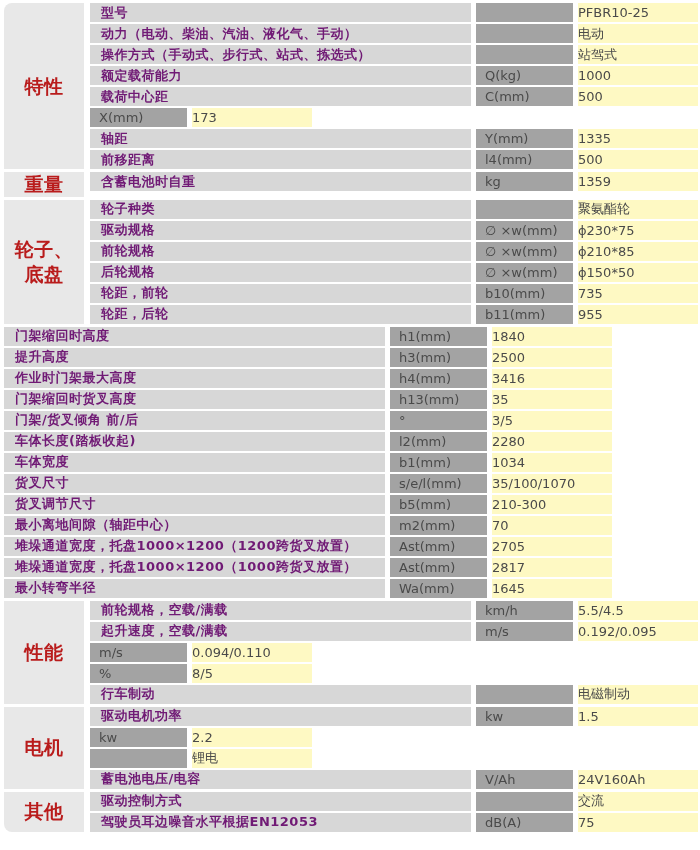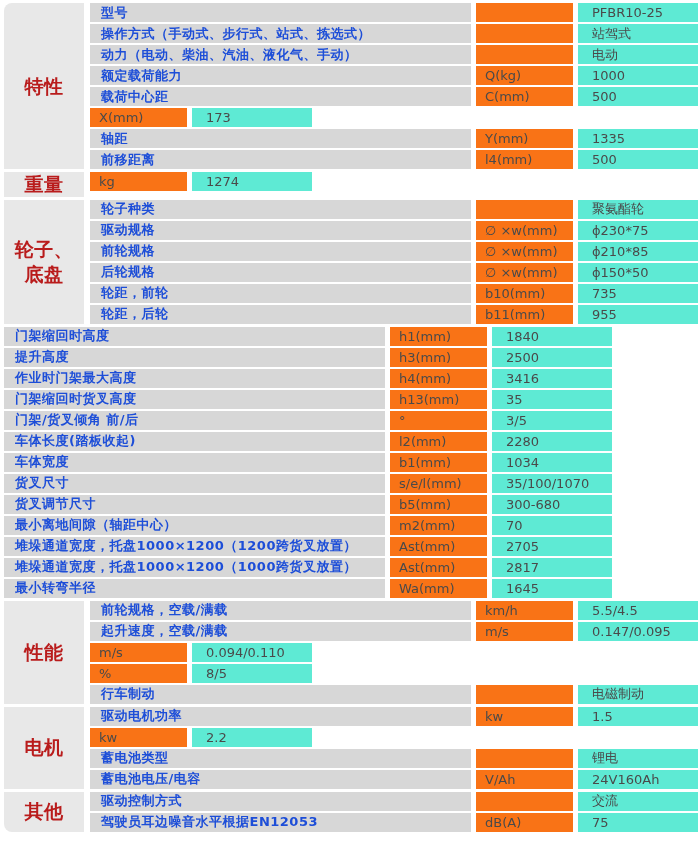--- a/index.html
+++ b/index.html
@@ -19,51 +19,51 @@
     font-weight:bold;font-size:19px;color:#b91c1c;line-height:1.3;
     padding:0 4px;letter-spacing:0.5px;
   }
   .group:first-child .cat{border-top-left-radius:8px;}
   .group:last-child .cat{border-bottom-left-radius:8px;}
   .rows{display:flex;flex-direction:column;gap:2px;flex:1;}
   .row{display:flex;gap:5px;height:19px;}
   .cell{display:flex;align-items:center;font-size:13px;color:#4a4a4a;overflow:hidden;white-space:nowrap;}
   .cell.name{
     width:381px;background:#d7d7d7;padding-left:11px;
-    font-weight:bold;color:#1d4ed8;letter-spacing:0.5px;
-  }
-  .cell.unit{width:97px;background:#f97316;padding-left:9px;}
-  .cell.value{width:120px;background:#5eead4;padding-left:14px;}
+    font-weight:bold;color:#701a75;letter-spacing:0.5px;
+  }
+  .cell.unit{width:97px;background:#a3a3a3;padding-left:9px;}
+  .cell.value{width:120px;background:#fef9c3;padding-left:0;}
   .footnote{
     margin:9px 0 0 4px;font-size:13px;font-weight:bold;
     color:#3d3d3d;letter-spacing:0.5px;
   }
 </style>
 </head>
 <body>
 
 <div class="wrap">
   <div class="spec-table">
       <div class="group">
         <div class="cat">特性</div>
         <div class="rows">
           <div class="row">
             <div class="cell name">型号</div>
             <div class="cell unit"></div>
             <div class="cell value">PFBR10-25</div>
           </div>
           <div class="row">
+            <div class="cell name">动力（电动、柴油、汽油、液化气、手动）</div>
+            <div class="cell unit"></div>
+            <div class="cell value">电动</div>
+          </div>
+          <div class="row">
             <div class="cell name">操作方式（手动式、步行式、站式、拣选式）</div>
             <div class="cell unit"></div>
             <div class="cell value">站驾式</div>
-          </div>
-          <div class="row">
-            <div class="cell name">动力（电动、柴油、汽油、液化气、手动）</div>
-            <div class="cell unit"></div>
-            <div class="cell value">电动</div>
           </div>
           <div class="row">
             <div class="cell name">额定载荷能力</div>
             <div class="cell unit">Q(kg)</div>
             <div class="cell value">1000</div>
           </div>
           <div class="row">
             <div class="cell name">载荷中心距</div>
             <div class="cell unit">C(mm)</div>
             <div class="cell value">500</div>
@@ -81,22 +81,23 @@
             <div class="cell name">前移距离</div>
             <div class="cell unit">l4(mm)</div>
             <div class="cell value">500</div>
           </div>
         </div>
       </div>
       <div class="group">
         <div class="cat">重量</div>
         <div class="rows">
           <div class="row">
+            <div class="cell name">含蓄电池时自重</div>
             <div class="cell unit">kg</div>
-            <div class="cell value">1274</div>
+            <div class="cell value">1359</div>
           </div>
         </div>
       </div>
       <div class="group">
         <div class="cat">轮子、底盘</div>
         <div class="rows">
           <div class="row">
             <div class="cell name">轮子种类</div>
             <div class="cell unit"></div>
             <div class="cell value">聚氨酯轮</div>
@@ -166,21 +167,21 @@
             <div class="cell value">1034</div>
           </div>
           <div class="row">
             <div class="cell name">货叉尺寸</div>
             <div class="cell unit">s/e/l(mm)</div>
             <div class="cell value">35/100/1070</div>
           </div>
           <div class="row">
             <div class="cell name">货叉调节尺寸</div>
             <div class="cell unit">b5(mm)</div>
-            <div class="cell value">300-680</div>
+            <div class="cell value">210-300</div>
           </div>
           <div class="row">
             <div class="cell name">最小离地间隙（轴距中心）</div>
             <div class="cell unit">m2(mm)</div>
             <div class="cell value">70</div>
           </div>
           <div class="row">
             <div class="cell name">堆垛通道宽度，托盘1000×1200（1200跨货叉放置）</div>
             <div class="cell unit">Ast(mm)</div>
             <div class="cell value">2705</div>
@@ -201,21 +202,21 @@
         <div class="cat">性能</div>
         <div class="rows">
           <div class="row">
             <div class="cell name">前轮规格，空载/满载</div>
             <div class="cell unit">km/h</div>
             <div class="cell value">5.5/4.5</div>
           </div>
           <div class="row">
             <div class="cell name">起升速度，空载/满载</div>
             <div class="cell unit">m/s</div>
-            <div class="cell value">0.147/0.095</div>
+            <div class="cell value">0.192/0.095</div>
           </div>
           <div class="row">
             <div class="cell unit">m/s</div>
             <div class="cell value">0.094/0.110</div>
           </div>
           <div class="row">
             <div class="cell unit">%</div>
             <div class="cell value">8/5</div>
           </div>
           <div class="row">
@@ -231,21 +232,20 @@
           <div class="row">
             <div class="cell name">驱动电机功率</div>
             <div class="cell unit">kw</div>
             <div class="cell value">1.5</div>
           </div>
           <div class="row">
             <div class="cell unit">kw</div>
             <div class="cell value">2.2</div>
           </div>
           <div class="row">
-            <div class="cell name">蓄电池类型</div>
             <div class="cell unit"></div>
             <div class="cell value">锂电</div>
           </div>
           <div class="row">
             <div class="cell name">蓄电池电压/电容</div>
             <div class="cell unit">V/Ah</div>
             <div class="cell value">24V160Ah</div>
           </div>
         </div>
       </div>

